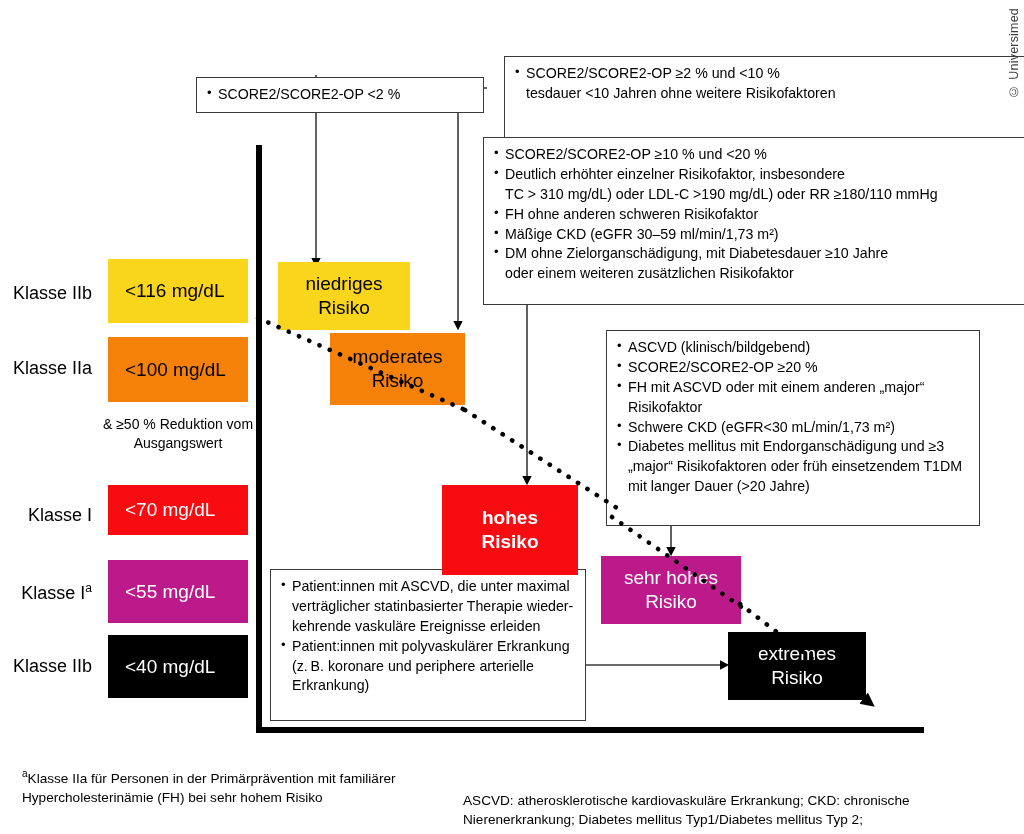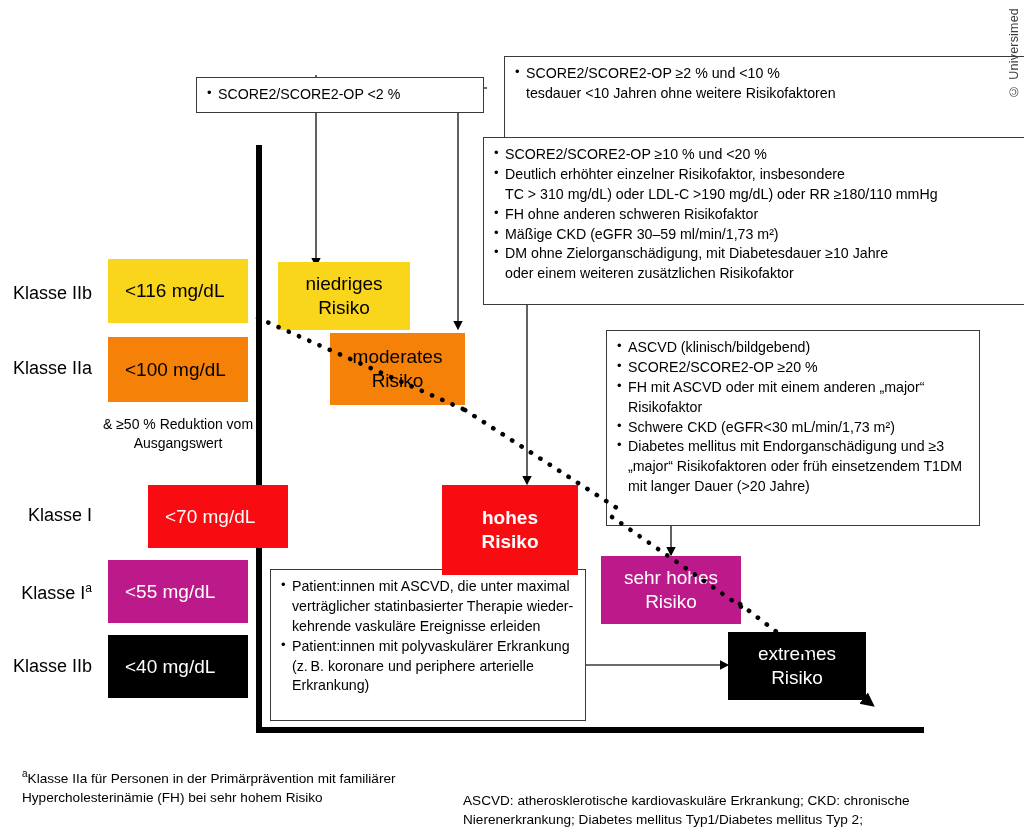--- a/index.html
+++ b/index.html
@@ -234,21 +234,21 @@
 
   <div class="klasse" id="kl1" style="left:0px;top:358px;width:92px;">Klasse IIa</div>
   <div class="ldlbar" id="lb1" style="left: 108px; top: 337px; width: 140px; height: 65px; background: rgb(245, 129, 9); color: rgb(0, 0, 0);">
       <span>&lt;100 mg/dL</span>
     </div>
 
   <div class="reduktion" style="left:100px;top:415px;width:156px;">&amp; ≥50 % Reduktion
 vom Ausgangswert</div>
 
   <div class="klasse" id="kl2" style="left:0px;top:505px;width:92px;">Klasse I</div>
-  <div class="ldlbar" id="lb2" style="left: 108px; top: 485px; width: 140px; height: 63px; background: rgb(249, 11, 18); color: rgb(255, 255, 255); margin-left: 40px;">
+  <div class="ldlbar" id="lb2" style="left: 108px; top: 485px; width: 140px; height: 50px; background: rgb(249, 11, 18); color: rgb(255, 255, 255);">
       <span>&lt;70 mg/dL</span>
     </div>
 
   <div class="klasse" id="kl3" style="left:0px;top:581px;width:92px;">Klasse I<sup>a</sup></div>
   <div class="ldlbar" id="lb3" style="left: 108px; top: 560px; width: 140px; height: 63px; background: rgb(188, 26, 139); color: rgb(255, 255, 255);">
       <span>&lt;55 mg/dL</span>
     </div>
 
   <div class="klasse" id="kl4" style="left:0px;top:656px;width:92px;">Klasse IIb</div>
   <div class="ldlbar" id="lb4" style="left: 108px; top: 635px; width: 140px; height: 63px; background: rgb(0, 0, 0); color: rgb(255, 255, 255);">

